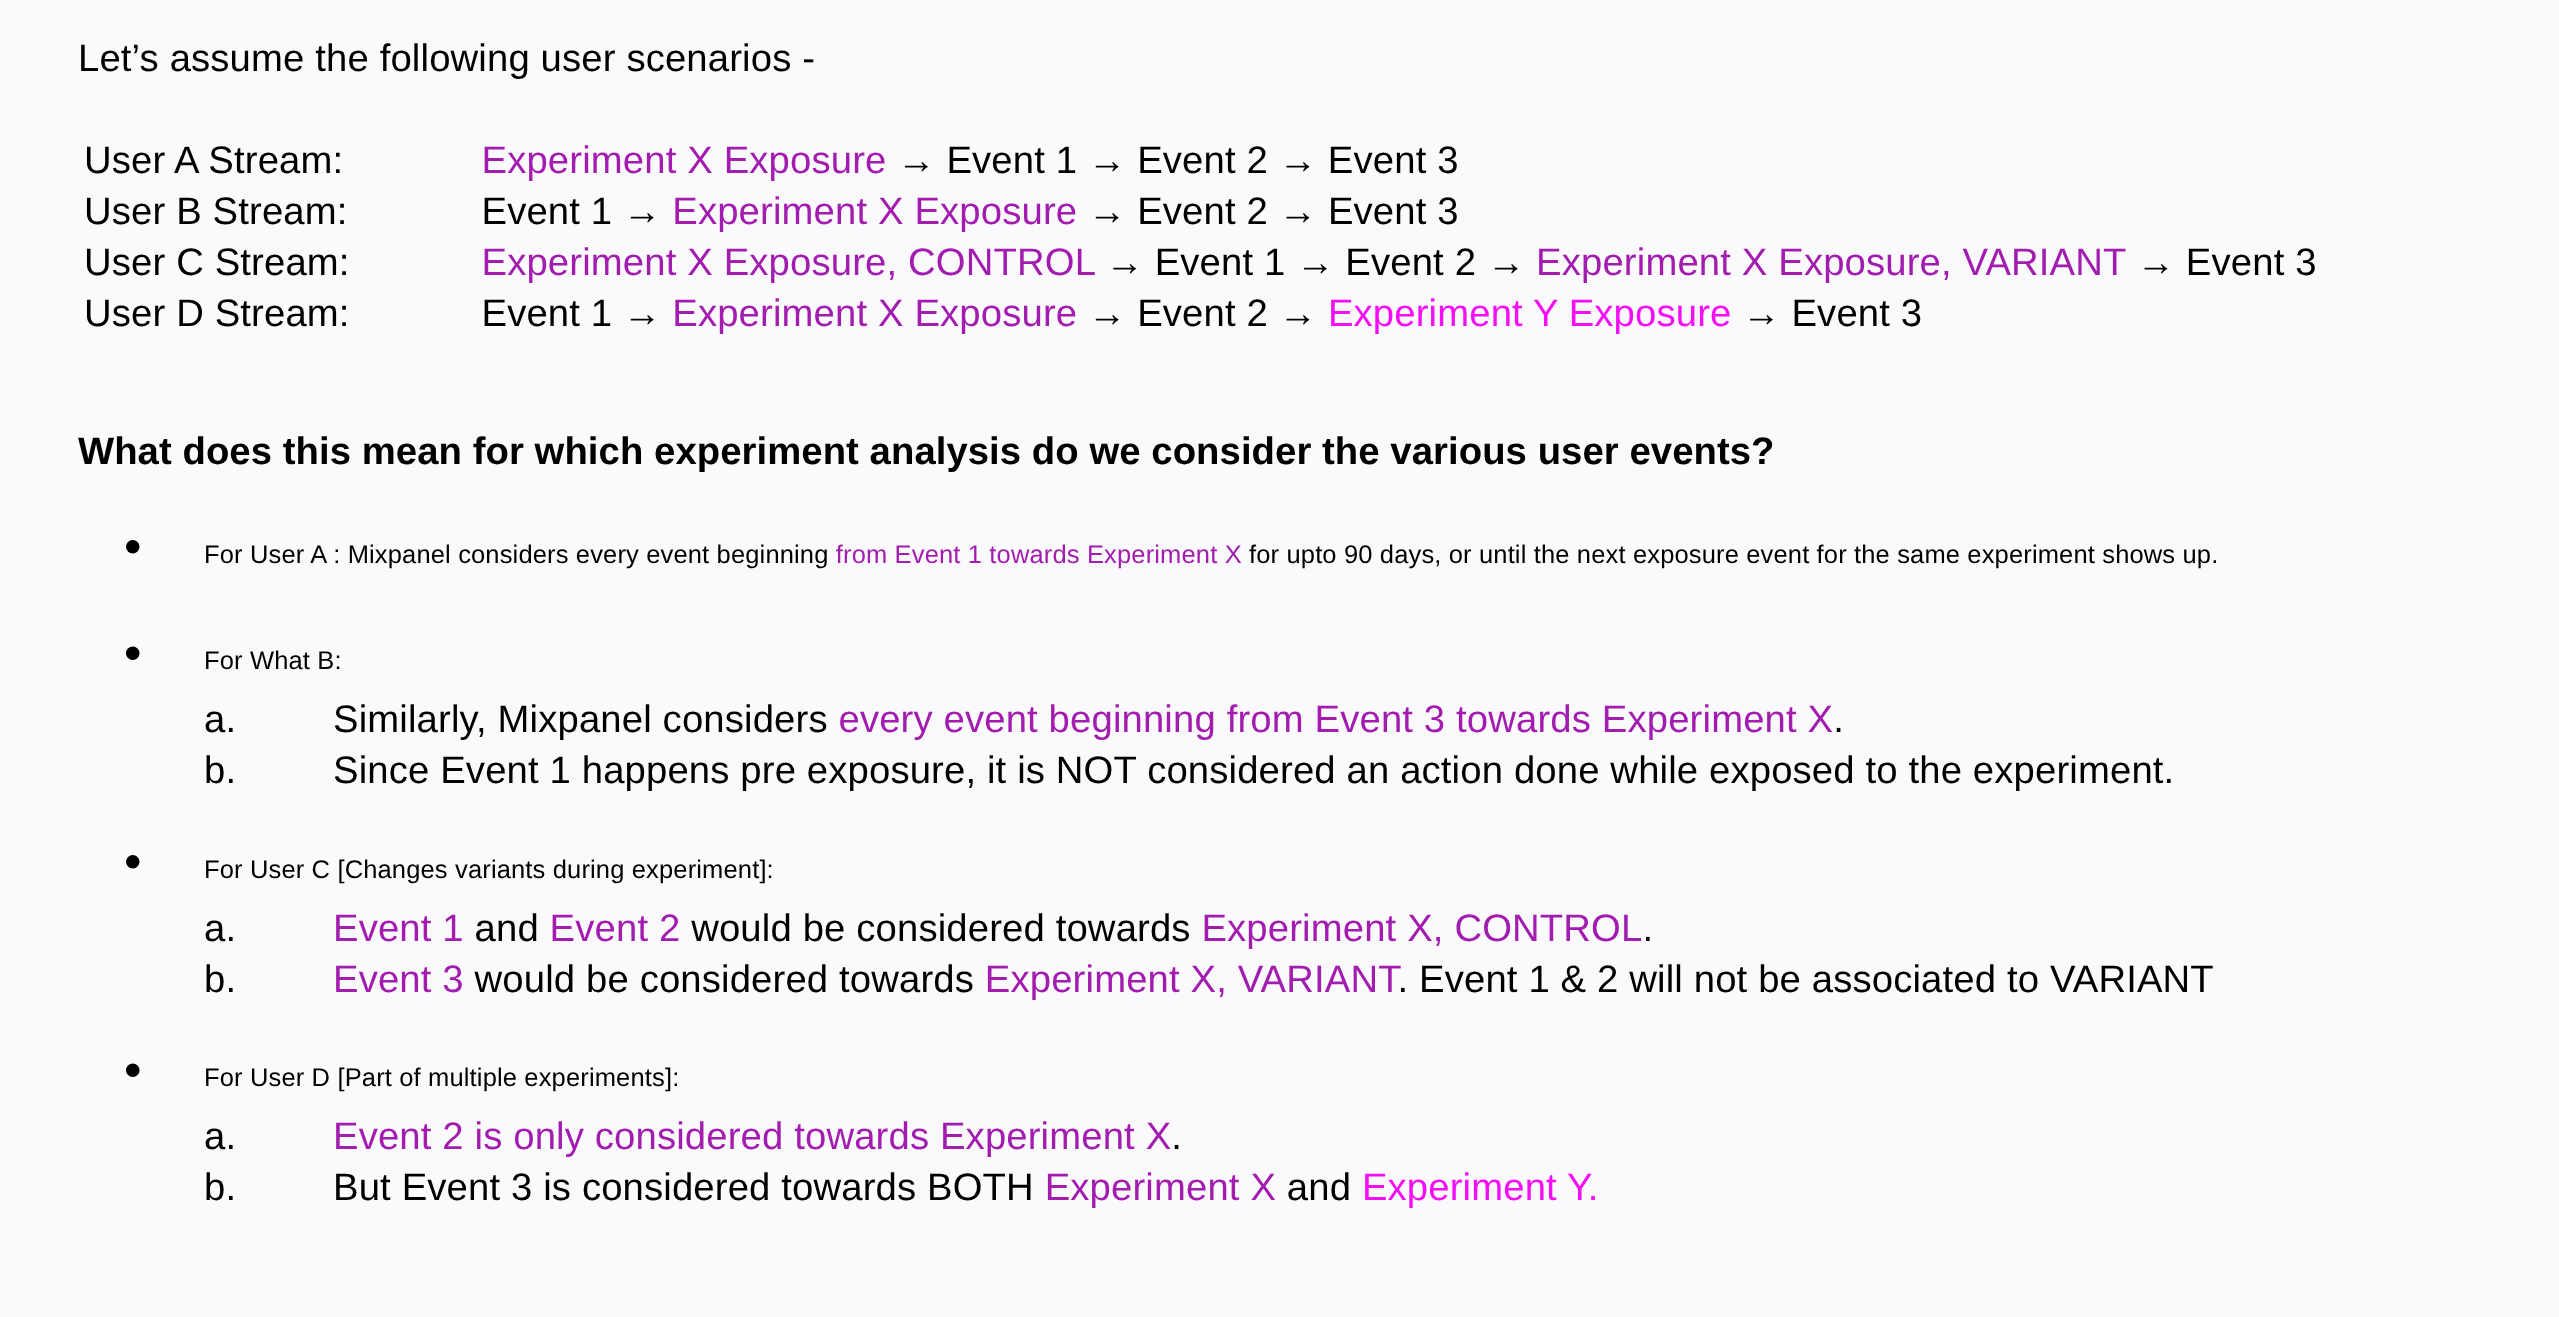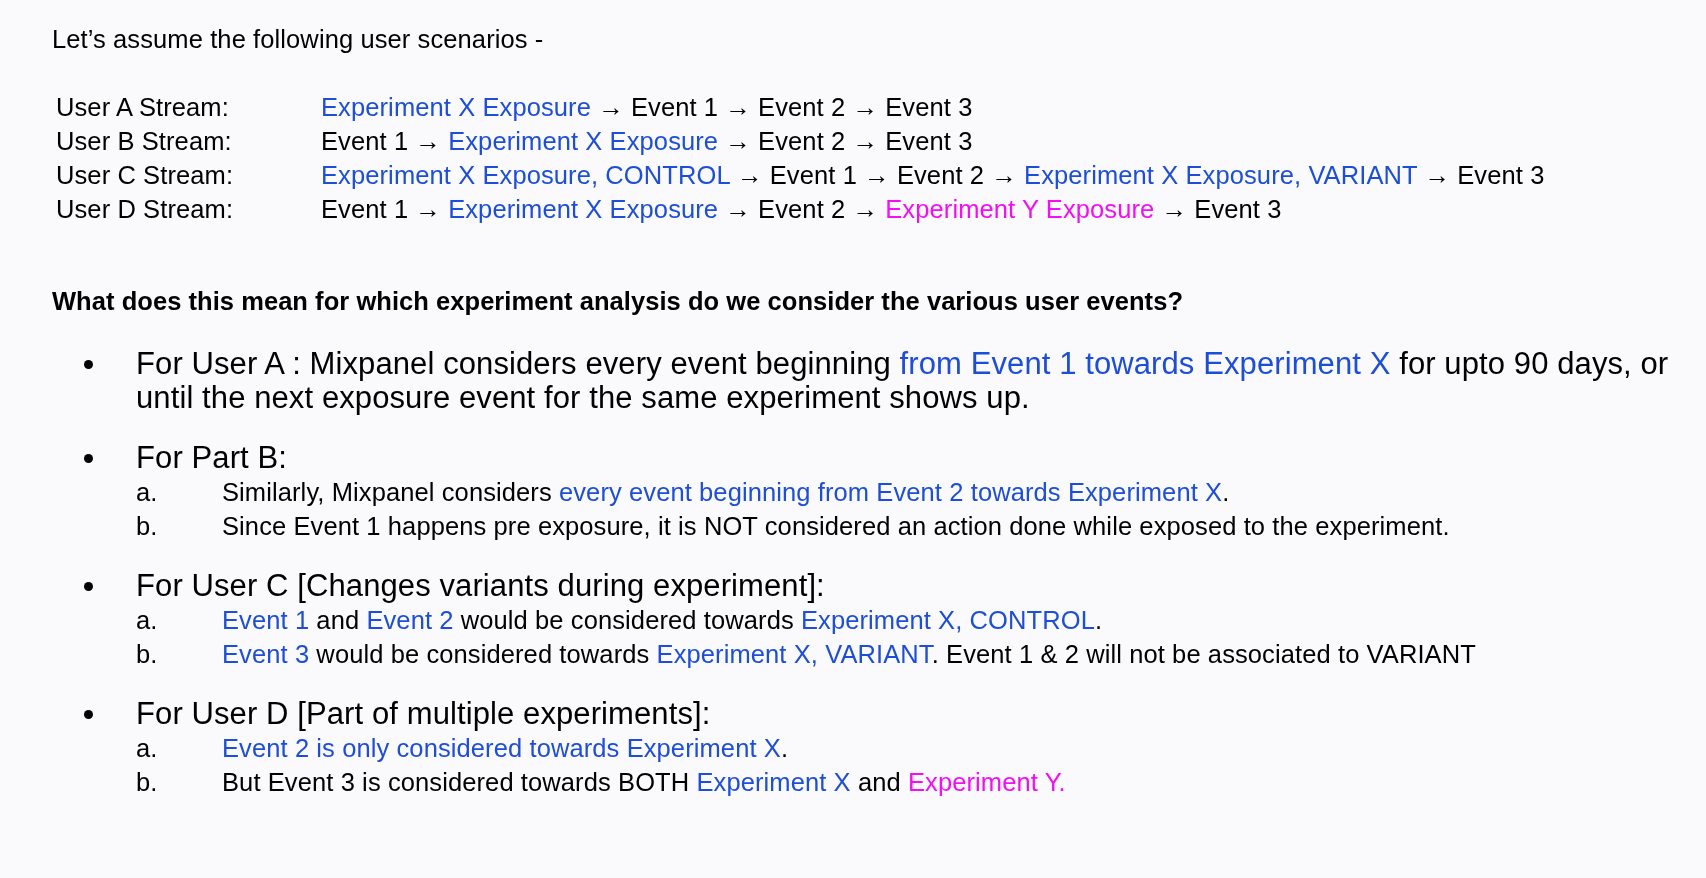--- a/index.html
+++ b/index.html
@@ -15,21 +15,21 @@
     overflow: hidden;
     position: relative;
   }
   .page {
     padding: 22px 28px 0 52px;
     box-sizing: border-box;
     width: 1706px;
     height: 822px;
   }
 
-  .blue { color: #1d4ed8; }
+  .blue { color: #a21caf; }
   .magenta { color: #f50df5; text-align: right; }
 
   
   .intro {
     font-size: 25.5px;
     line-height: 34px;
     letter-spacing: 0.1px;
     margin: 0 0 34px 0;
   }
 
@@ -75,22 +75,22 @@
   .bullets > li > .dot {
     position: absolute;
     left: 32px;
     top: 13px;
     width: 9px;
     height: 9px;
     background: #000;
     border-radius: 50%;
   }
   .btext {
-    font-size: 31px;
-    line-height: 34px;
+    font-size: 17px;
+    line-height: 45px;
     letter-spacing: 0.1px;
   }
 
   
   .sublist {
     margin: 0;
     padding: 0;
     list-style: none;
   }
   .sublist > li {
@@ -139,23 +139,23 @@
 
   <p class="question">What does this mean for which experiment analysis do we consider the various user events?</p>
 
   <ul class="bullets">
       <li>
         <span class="dot"></span>
         <div class="btext"><span>For User A : Mixpanel considers every event beginning </span><span class="blue">from Event 1 towards Experiment X</span><span> for upto 90 days, or until the next exposure event for the same experiment shows up.</span></div>
       </li>
       <li>
         <span class="dot"></span>
-        <div class="btext"><span>For Part B:</span></div>
+        <div class="btext"><span>For What B:</span></div>
         <ol class="sublist">
-          <li><span class="marker">a.</span><span><span>Similarly, Mixpanel considers </span><span class="blue">every event beginning from Event 2 towards Experiment X</span><span>.</span></span></li>
+          <li><span class="marker">a.</span><span><span>Similarly, Mixpanel considers </span><span class="blue">every event beginning from Event 3 towards Experiment X</span><span>.</span></span></li>
           <li><span class="marker">b.</span><span><span>Since Event 1 happens pre exposure, it is NOT considered an action done while exposed to the experiment.</span></span></li>
         </ol>
       </li>
       <li>
         <span class="dot"></span>
         <div class="btext"><span>For User C [Changes variants during experiment]:</span></div>
         <ol class="sublist">
           <li><span class="marker">a.</span><span><span class="blue">Event 1</span><span> and </span><span class="blue">Event 2</span><span> would be considered towards </span><span class="blue">Experiment X, CONTROL</span><span>.</span></span></li>
           <li><span class="marker">b.</span><span><span class="blue">Event 3</span><span> would be considered towards </span><span class="blue">Experiment X, VARIANT</span><span>. Event 1 &amp; 2 will not be associated to VARIANT</span></span></li>
         </ol>

